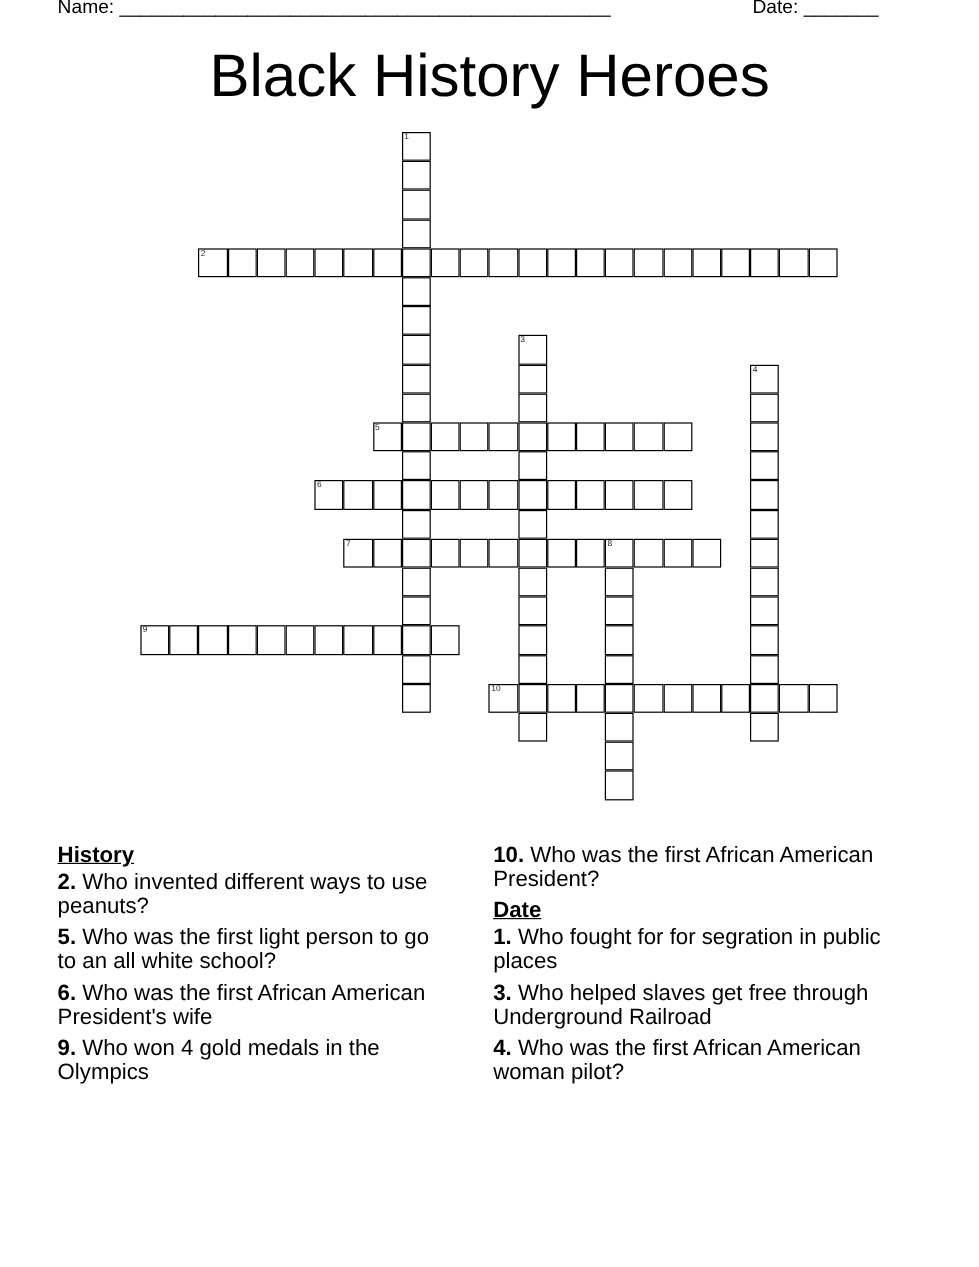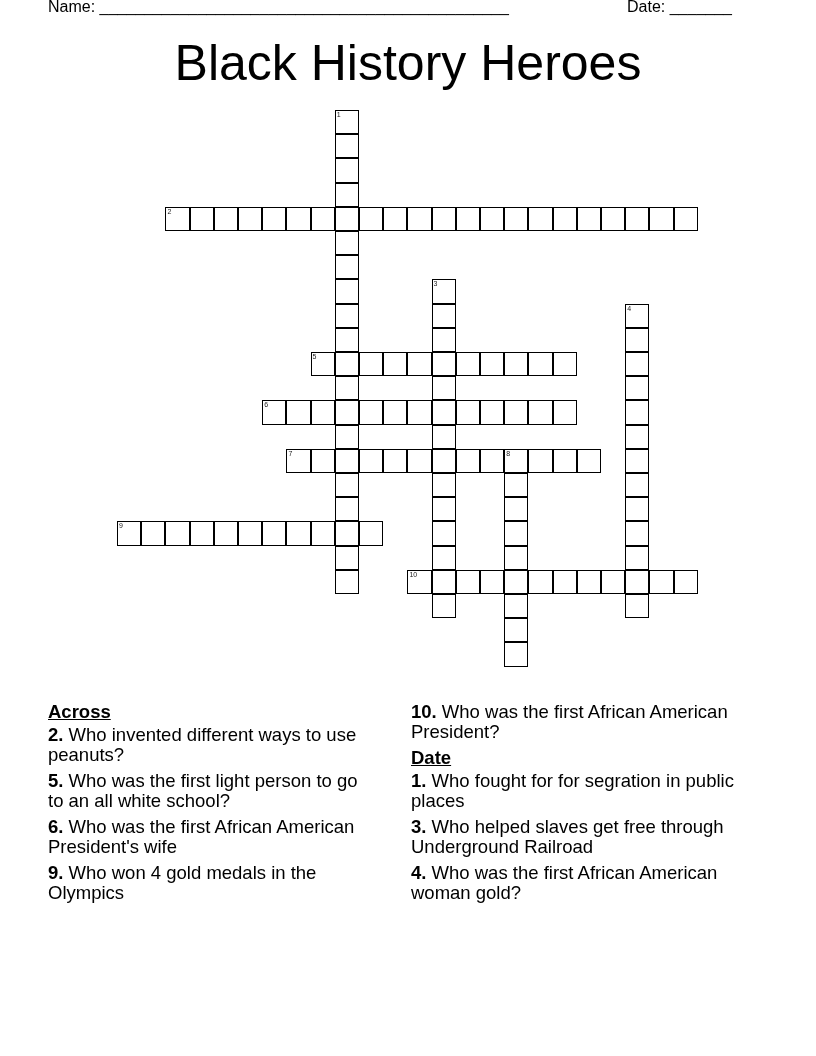--- a/index.html
+++ b/index.html
@@ -172,26 +172,26 @@
     <div class="cell" style="left: 363px; top: 459.8px;"></div>
     <div class="cell" style="left: 411.4px; top: 459.8px;"></div>
     <div class="cell" style="left: 435.6px; top: 459.8px;"></div>
     <div class="cell" style="left: 459.8px; top: 459.8px;"></div>
     <div class="cell" style="left: 484px; top: 459.8px;"></div>
     <div class="cell" style="left: 532.4px; top: 459.8px;"></div>
     <div class="cell" style="left: 556.6px; top: 459.8px;"></div>
   </div>
 
 <div class="clues clues-left">
-  <div class="clue-heading">Across</div>
+  <div class="clue-heading">History</div>
   <div class="clue"><b>2.</b> <span>Who invented different ways to use peanuts?</span></div>
   <div class="clue"><b>5.</b> <span>Who was the first light person to go to an all white school?</span></div>
   <div class="clue"><b>6.</b> <span>Who was the first African American President's wife</span></div>
   <div class="clue"><b>9.</b> <span>Who won 4 gold medals in the Olympics</span></div>
 </div>
 
 <div class="clues clues-right">
   <div class="clue"><b>10.</b> <span>Who was the first African American President?</span></div>
   <div class="clue-heading">Date</div>
   <div class="clue"><b>1.</b> <span>Who fought for for segration in public places</span></div>
   <div class="clue"><b>3.</b> <span>Who helped slaves get free through Underground Railroad</span></div>
-  <div class="clue"><b>4.</b> <span>Who was the first African American woman gold?</span></div>
+  <div class="clue"><b>4.</b> <span>Who was the first African American woman pilot?</span></div>
 </div>
 
 </body></html>

